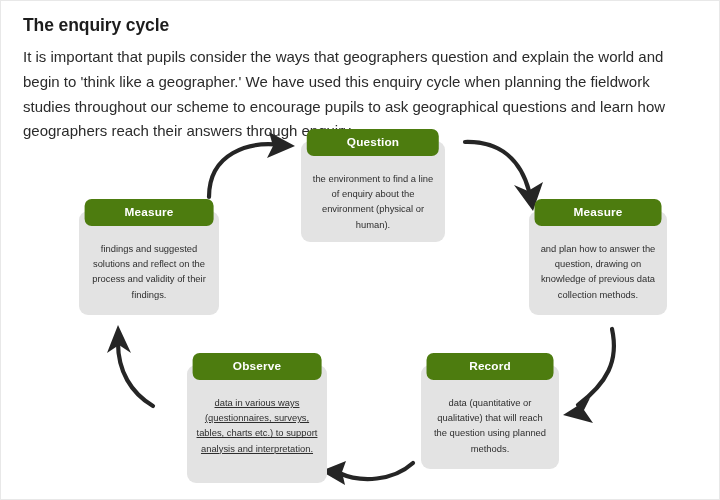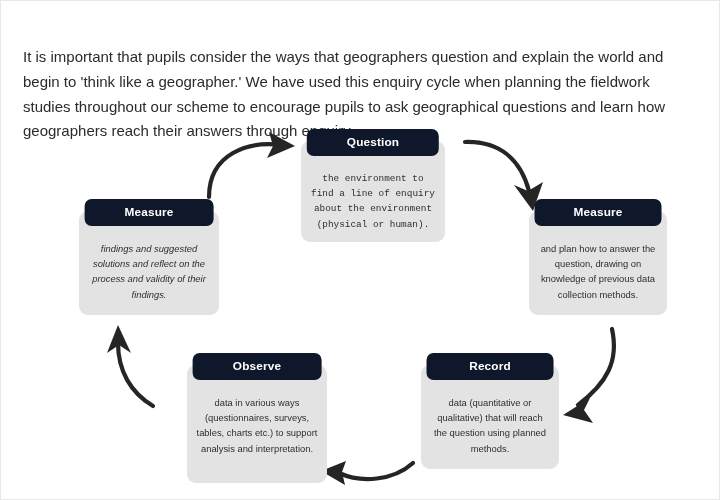--- a/index.html
+++ b/index.html
@@ -55,40 +55,40 @@
     padding: 30px 9px 10px 9px;
   }
   .node-header {
     position: absolute;
     left: 50%;
     transform: translateX(-50%);
     top: 0;
     width: 92%;
     height: 27px;
     line-height: 27px;
-    background: #0f172a;
+    background: #4d7c0f;
     border-radius: 7px;
     color: #ffffff;
     font-size: 11.8px;
     font-weight: bold;
     text-align: center;
     letter-spacing: 0.15px;
     z-index: 2;
   }
   
   #node-question { left: 300px; top: 128px; width: 144px; }
-  #node-question .node-body { min-height: 92px; font-family: Liberation Mono, monospace; }
+  #node-question .node-body { min-height: 92px; }
   #node-observe  { left: 528px; top: 198px; width: 138px; }
   #node-observe .node-body { min-height: 104px; }
   #node-measure  { left: 420px; top: 352px; width: 138px; }
   #node-measure .node-body { min-height: 104px; }
   #node-record   { left: 186px; top: 352px; width: 140px; }
-  #node-record .node-body { min-height: 118px; }
+  #node-record .node-body { min-height: 118px; text-decoration: underline; }
   #node-present  { left: 78px; top: 198px; width: 140px; }
-  #node-present .node-body { min-height: 104px; font-style: italic; }
+  #node-present .node-body { min-height: 104px; }
 
   #arrow-layer {
     position: absolute;
     left: 0; top: 0;
     width: 720px; height: 500px;
     pointer-events: none;
   }
   .arrow-stroke {
     fill: none;
     stroke: #252525;
@@ -96,20 +96,21 @@
   }
   .arrow-head {
     fill: #252525;
   }
 </style>
 </head>
 <body>
 
 <div id="page">
 
+  <div id="page-title">The enquiry cycle</div>
 
   <div id="intro">It is important that pupils consider the ways that geographers question and explain the world and begin to 'think like a geographer.' We have used this enquiry cycle when planning the fieldwork studies throughout our scheme to encourage pupils to ask geographical questions and learn how geographers reach their answers through enquiry.</div>
 
   <svg id="arrow-layer" viewBox="0 0 720 500">
 
     <g>
       <path class="arrow-stroke" stroke-width="4.2" d="M 208 196 C 208 152 248 140 280 144"></path>
       <path class="arrow-head" d="M 268 131 L 294 145 L 266 157 L 272 145 Z"></path>
     </g>
 

